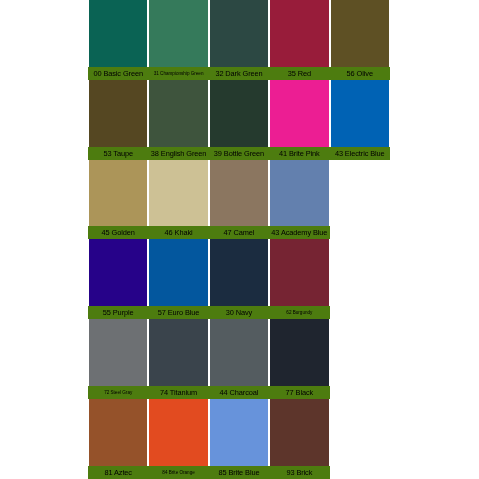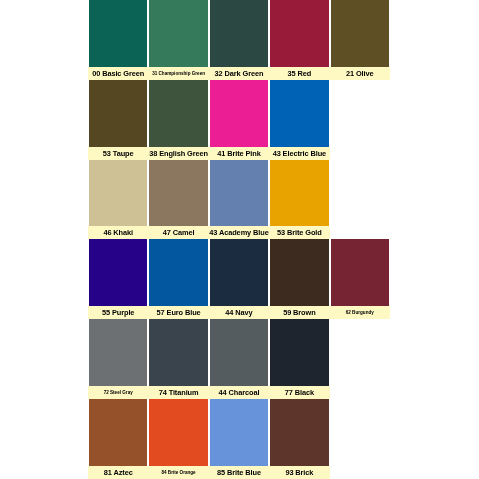--- a/index.html
+++ b/index.html
@@ -60,26 +60,26 @@
     bottom: 13px;
   }
 
   .swatch-label {
     position: relative;
     z-index: 2;
     height: 13px;
     line-height: 13px;
     text-align: center;
     color: #000000;
-    font-weight: bold;
+    font-weight: normal;
     font-size: 7.4px;
     letter-spacing: -0.1px;
     white-space: nowrap;
     overflow: hidden;
-    background: #fef9c3;
+    background: #4d7c0f;
   }
 
   .swatch-label.tiny {
     font-size: 4.6px;
     letter-spacing: 0px;
   }
 </style>
 </head>
 <body>
 
@@ -97,75 +97,75 @@
         <div class="swatch-cell">
           <div class="swatch-color" style="background: rgb(44, 72, 67);"></div>
           <div class="swatch-label">32 Dark Green</div>
         </div>
         <div class="swatch-cell">
           <div class="swatch-color" style="background: rgb(152, 28, 58);"></div>
           <div class="swatch-label">35 Red</div>
         </div>
         <div class="swatch-cell">
           <div class="swatch-color" style="background: rgb(94, 80, 36);"></div>
-          <div class="swatch-label">21 Olive</div>
+          <div class="swatch-label">56 Olive</div>
         </div>
       </div>
       <div class="swatch-row">
         <div class="swatch-cell">
           <div class="swatch-color" style="background: rgb(85, 71, 34);"></div>
           <div class="swatch-label">53 Taupe</div>
         </div>
         <div class="swatch-cell">
           <div class="swatch-color" style="background: rgb(62, 84, 61);"></div>
           <div class="swatch-label">38 English Green</div>
         </div>
         <div class="swatch-cell">
+          <div class="swatch-color" style="background: rgb(37, 58, 46);"></div>
+          <div class="swatch-label">39 Bottle Green</div>
+        </div>
+        <div class="swatch-cell">
           <div class="swatch-color" style="background: rgb(236, 30, 147);"></div>
           <div class="swatch-label">41 Brite Pink</div>
         </div>
         <div class="swatch-cell">
           <div class="swatch-color" style="background: rgb(0, 98, 180);"></div>
           <div class="swatch-label">43 Electric Blue</div>
         </div>
       </div>
       <div class="swatch-row">
         <div class="swatch-cell">
+          <div class="swatch-color" style="background: rgb(172, 149, 89);"></div>
+          <div class="swatch-label">45 Golden</div>
+        </div>
+        <div class="swatch-cell">
           <div class="swatch-color" style="background: rgb(205, 193, 149);"></div>
           <div class="swatch-label">46 Khaki</div>
         </div>
         <div class="swatch-cell">
           <div class="swatch-color" style="background: rgb(139, 118, 96);"></div>
           <div class="swatch-label">47 Camel</div>
         </div>
         <div class="swatch-cell">
           <div class="swatch-color" style="background: rgb(99, 128, 174);"></div>
           <div class="swatch-label">43 Academy Blue</div>
         </div>
-        <div class="swatch-cell">
-          <div class="swatch-color" style="background: rgb(232, 163, 0);"></div>
-          <div class="swatch-label">53 Brite Gold</div>
-        </div>
       </div>
       <div class="swatch-row">
         <div class="swatch-cell">
           <div class="swatch-color" style="background: rgb(38, 2, 137);"></div>
           <div class="swatch-label">55 Purple</div>
         </div>
         <div class="swatch-cell">
           <div class="swatch-color" style="background: rgb(3, 87, 158);"></div>
           <div class="swatch-label">57 Euro Blue</div>
         </div>
         <div class="swatch-cell">
           <div class="swatch-color" style="background: rgb(27, 44, 64);"></div>
-          <div class="swatch-label">44 Navy</div>
-        </div>
-        <div class="swatch-cell">
-          <div class="swatch-color" style="background: rgb(61, 43, 32);"></div>
-          <div class="swatch-label">59 Brown</div>
+          <div class="swatch-label">30 Navy</div>
         </div>
         <div class="swatch-cell">
           <div class="swatch-color" style="background: rgb(118, 36, 51);"></div>
           <div class="swatch-label tiny">62 Burgundy</div>
         </div>
       </div>
       <div class="swatch-row">
         <div class="swatch-cell">
           <div class="swatch-color" style="background: rgb(109, 112, 115);"></div>
           <div class="swatch-label tiny">72 Steel Gray</div>

